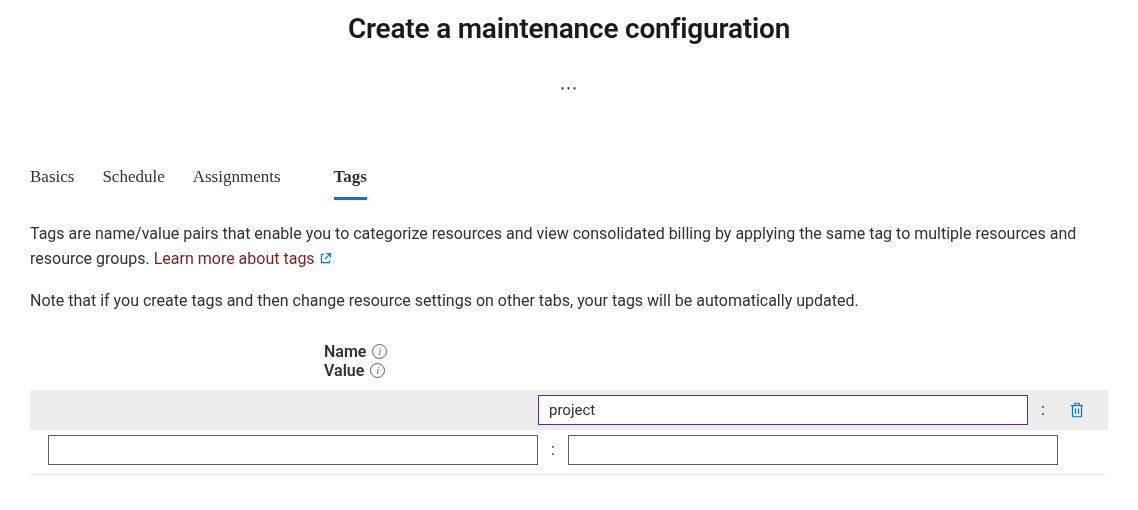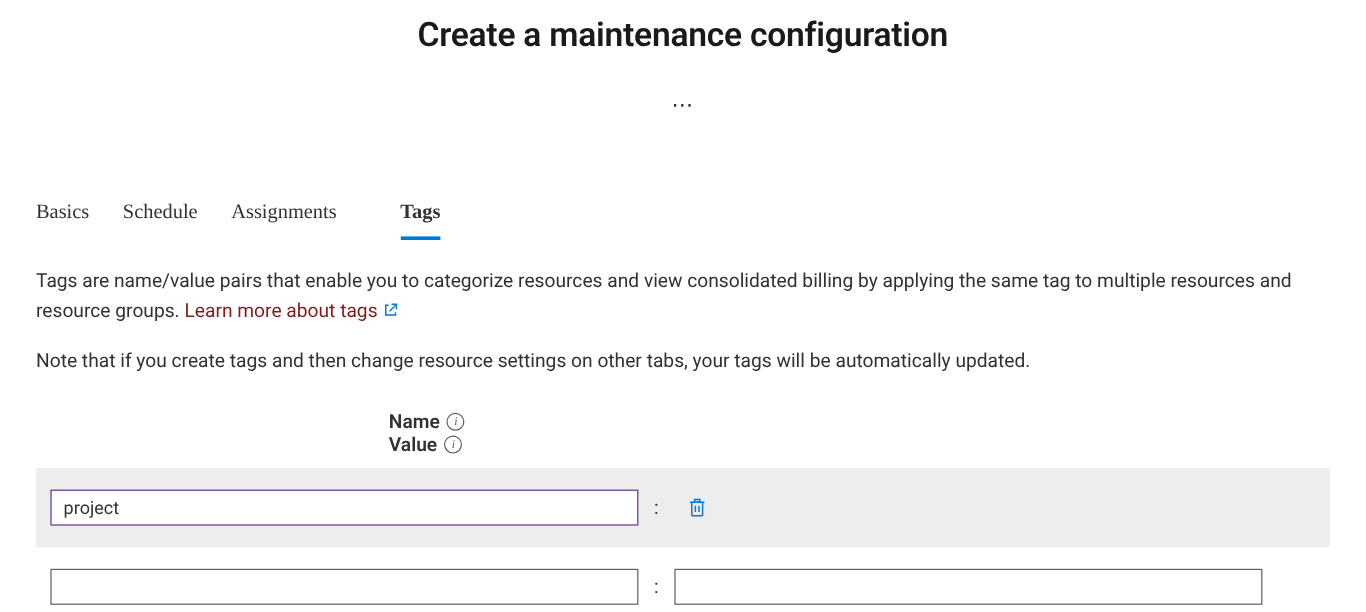--- a/index.html
+++ b/index.html
@@ -103,21 +103,22 @@
     width:15px; height:15px;
     border:1px solid #605e5c;
     border-radius:50%;
     font-size:10px;
     color:#605e5c;
     font-style: italic;
     font-family: Georgia, serif;
     font-weight: 400;
   }
   .tags-row {
-    padding: 18px 12px;
+    padding: 5px 12px;
+    justify-content: flex-end;
   }
   .tags-row.filled {
     background: #ededed;
   }
   .input {
     width: 100%;
     height: 30px;
     border: 1px solid #605e5c;
     padding: 0 10px;
     font-size: 15px;

